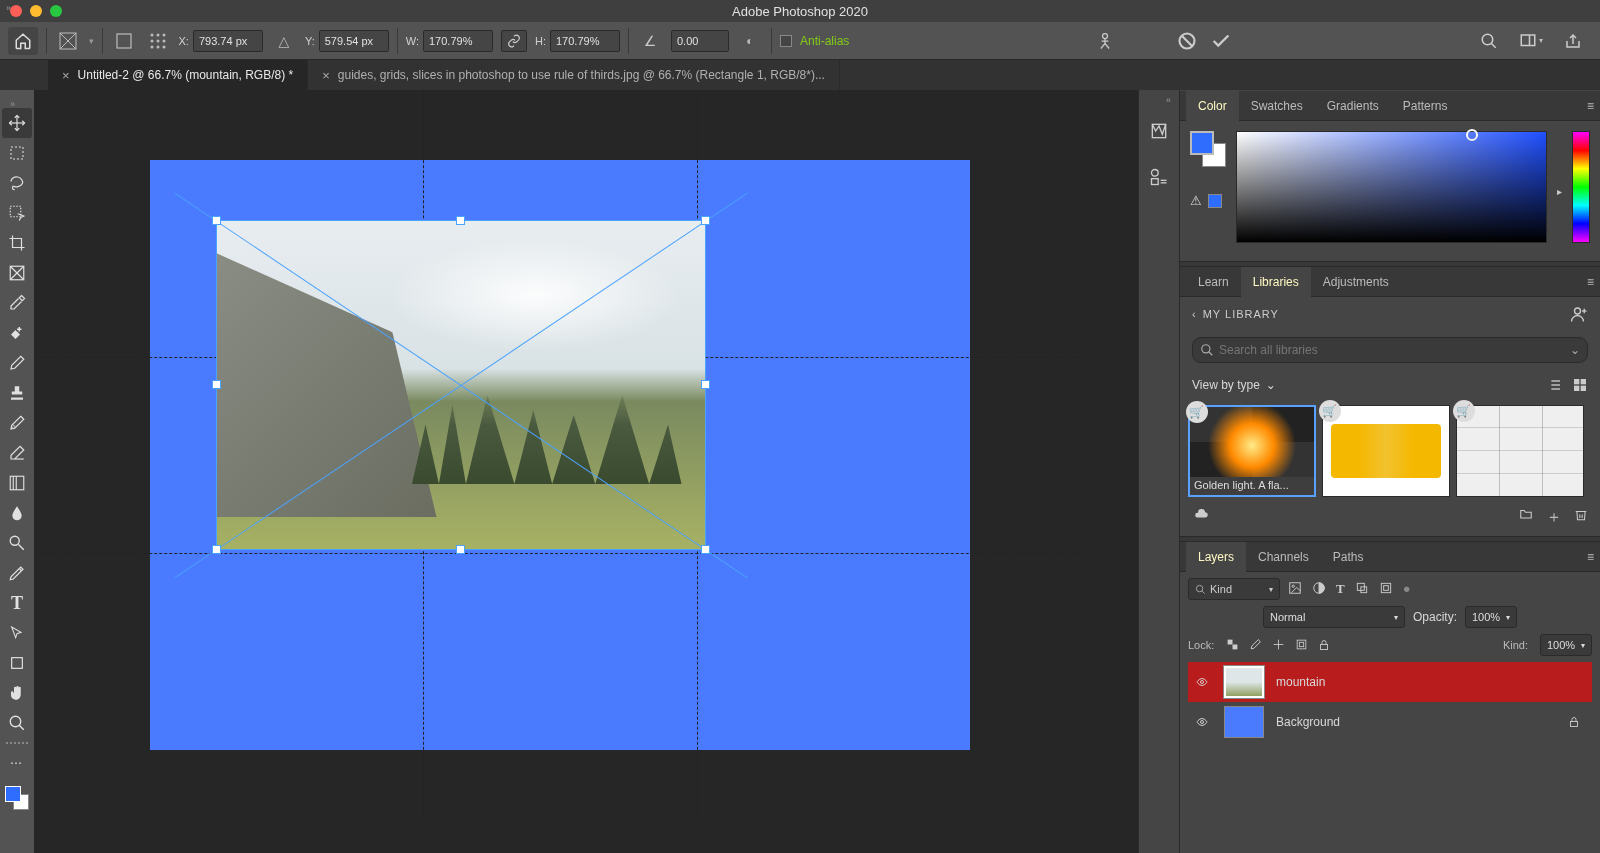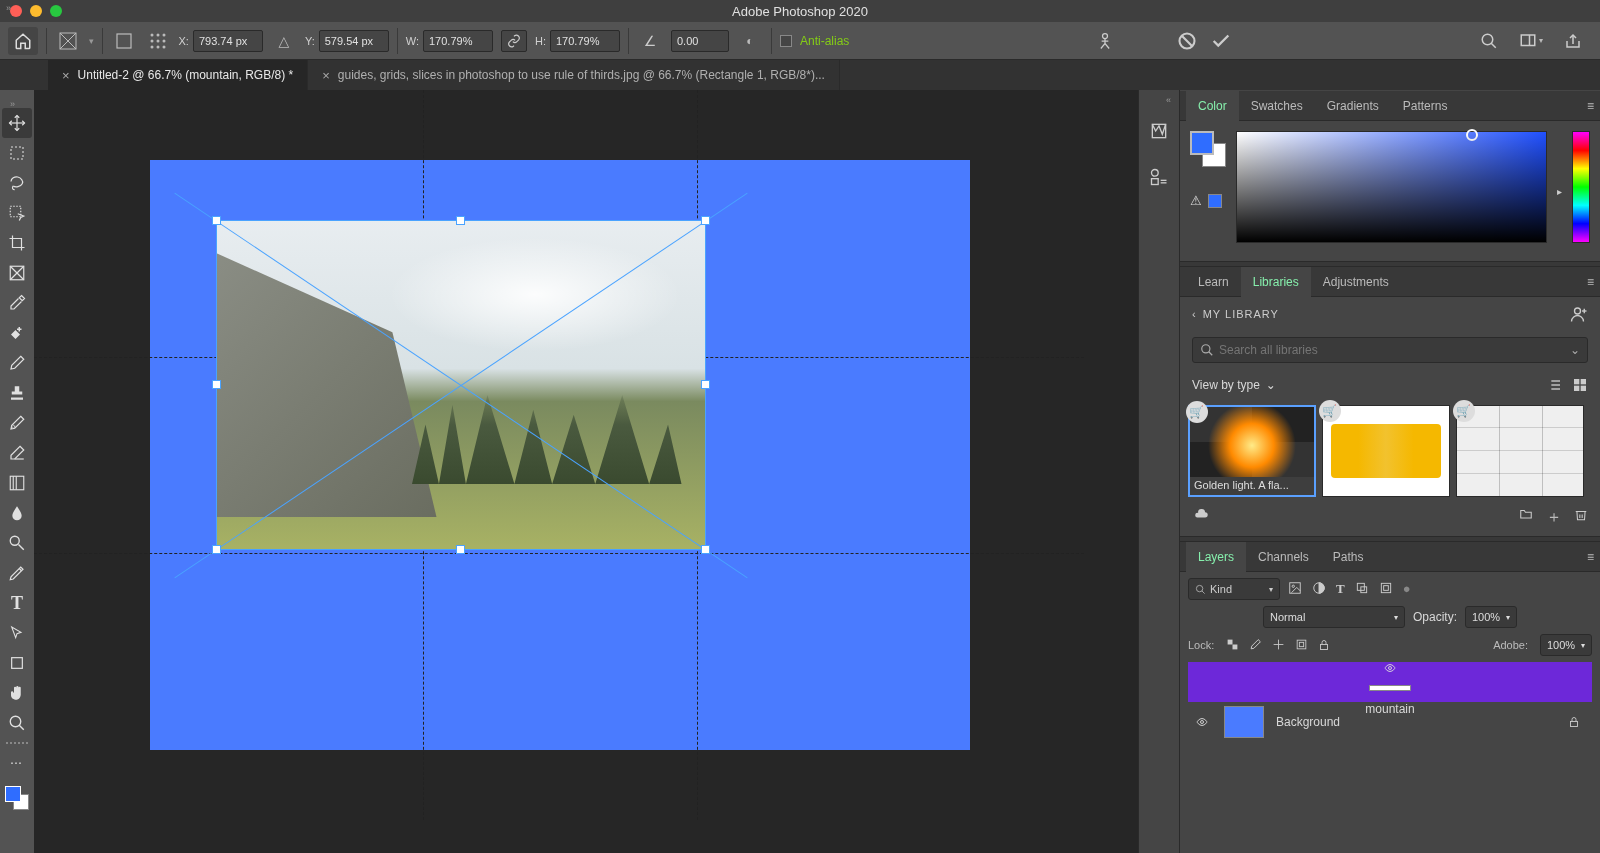--- a/index.html
+++ b/index.html
@@ -48,35 +48,35 @@
 .transform-box .diag2 { position: absolute; width: 141.4%; height: 1px; background: #4aa3ff; top: 50%; left: -20.7%; transform: rotate(-33.9deg); }
 .handle { position: absolute; width: 9px; height: 9px; background: #fff; border: 1px solid #4aa3ff; }
 .h-tl { top: -5px; left: -5px; } .h-tm { top: -5px; left: calc(50% - 5px); } .h-tr { top: -5px; right: -5px; }
 .h-ml { top: calc(50% - 5px); left: -5px; } .h-mr { top: calc(50% - 5px); right: -5px; }
 .h-bl { bottom: -5px; left: -5px; } .h-bm { bottom: -5px; left: calc(50% - 5px); } .h-br { bottom: -5px; right: -5px; }
 .dock-col { width: 42px; background: #454545; display: flex; flex-direction: column; align-items: center; padding-top: 28px; gap: 20px; border-left: 1px solid #2a2a2a; border-right: 1px solid #2a2a2a; position: relative;}
 .dock-col .collapse-handle { top: 5px; right: 8px; left: auto; }
 .panels-col { width: 420px; background: #454545; display: flex; flex-direction: column; }
 .panel-tabs { display: flex; align-items: center; height: 30px; background: #383838; padding-left: 6px; border-bottom: 1px solid #2a2a2a; position: relative;}
 .panel-tab { padding: 0 12px; height: 30px; display: flex; align-items: center; font-size: 12px; color: #bbb; }
-.panel-tab.active { background: #454545; color: #86efac; }
+.panel-tab.active { background: #454545; color: #fef9c3; }
 .panel-menu { position: absolute; right: 6px; top: 8px; color: #bbb; }
 .color-panel-body { height: 140px; padding: 10px; display: flex; gap: 10px; align-items: flex-start; }
 .fg-bg-swatches { width: 36px; position: relative; height: 36px; }
 .fg-sw { width: 24px; height: 24px; background: #2f6dff; border: 2px solid #bbb; position: absolute; top: 0; left: 0; }
 .bg-sw { width: 24px; height: 24px; background: #fff; border: 1px solid #888; position: absolute; bottom: 0; right: 0; }
 .color-field { flex: 1; height: 112px; background: linear-gradient(to right, #fff, #2050ff); position: relative; border: 1px solid #2a2a2a; }
 .color-field::after { content: ""; position: absolute; inset: 0; background: linear-gradient(to top, #000, transparent); }
 .color-cursor { position: absolute; right: 68px; top: -3px; width: 12px; height: 12px; border: 2px solid #fff; border-radius: 50%; }
 .hue-strip { width: 18px; height: 112px; background: linear-gradient(to bottom, #f0f, #f00, #ff0, #0f0, #0ff, #00f, #f0f); border: 1px solid #2a2a2a; }
 .sep-h { height: 6px; background: #383838; border-top: 1px solid #2a2a2a; border-bottom: 1px solid #2a2a2a;}
 .lib-header { display: flex; align-items: center; height: 34px; padding: 0 12px; justify-content: space-between; }
 .lib-header .back { color: #ccc; display: flex; align-items: center; gap: 6px; font-size: 11px; letter-spacing: 1px; }
 .lib-search { padding: 6px 12px; position: relative; }
-.lib-search input { width: 100%; height: 26px; background: #3a3a3a; border: 1px solid #2a2a2a; border-radius: 3px; color: #86efac; padding: 0 26px; font-size: 12px; }
+.lib-search input { width: 100%; height: 26px; background: #3a3a3a; border: 1px solid #2a2a2a; border-radius: 9px; color: #86efac; padding: 0 26px; font-size: 12px; }
 .lib-search .mag { position: absolute; left: 20px; top: 12px; color: #aaa; }
 .lib-search .chev { position: absolute; right: 20px; top: 12px; color: #aaa; }
 .lib-viewrow { display: flex; align-items: center; justify-content: space-between; padding: 8px 12px; }
 .lib-thumbs { display: flex; gap: 6px; padding: 4px 8px 6px 8px; }
 .thumb { width: 128px; height: 92px; background: #333; border: 1px solid #2a2a2a; position: relative; display: flex; flex-direction: column; }
 .thumb.selected { border: 2px solid #5aa0ff; }
 .thumb .cart-badge { position: absolute; top: -6px; left: -4px; width: 22px; height: 22px; border-radius: 50%; background: #ddd; display: flex; align-items: center; justify-content: center; color: #333; font-size: 12px; }
 .thumb .timg { flex: 1; }
 .thumb .tlabel { height: 18px; font-size: 11px; color: #ddd; padding: 2px 4px; background: #3e3e3e; }
 .thumb1 .timg { background: radial-gradient(circle at 50% 55%, #ffeb88 0%, #ff8a00 30%, rgba(0,0,0,0) 60%), repeating-conic-gradient(#222 0 25%, #333 0 50%); }
@@ -89,21 +89,21 @@
 .layer-row1 { display: flex; align-items: center; gap: 8px; }
 .kind-dd { width: 92px; height: 22px; background: #3a3a3a; border: 1px solid #2a2a2a; border-radius: 3px; display: flex; align-items: center; padding: 0 6px; color: #ccc; font-size: 11px; justify-content: space-between;}
 .filter-icons { display: flex; gap: 10px; color: #ccc; font-size: 13px;}
 .layer-row2 { display: flex; align-items: center; gap: 8px; justify-content: center; }
 .blend-dd { flex: 1; max-width: 142px; height: 22px; background: #3a3a3a; border: 1px solid #2a2a2a; border-radius: 3px; display: flex; align-items: center; padding: 0 6px; color: #ddd; font-size: 11px; justify-content: space-between;}
 .pct-box { width: 52px; height: 22px; background: #3a3a3a; border: 1px solid #2a2a2a; border-radius: 3px; display: flex; align-items: center; padding: 0 6px; color: #ddd; font-size: 11px; justify-content: space-between;}
 .layer-row3 { display: flex; align-items: center; gap: 12px; color: #bbb; font-size: 11px;}
 .lock-icons { display: flex; gap: 10px; color: #ccc;}
 .layer-list { display: flex; flex-direction: column; }
 .layer { display: flex; align-items: center; height: 40px; gap: 12px; padding: 0 4px; }
-.layer.selected { background: #6d28d9; flex-direction: column; }
+.layer.selected { background: #b91c1c; }
 .layer .eye { width: 20px; display: flex; justify-content: center; color: #ddd; }
 .layer .lthumb { width: 40px; height: 32px; border: 1px solid #888; background: #4a7bff; }
 .layer .lthumb.mountain-th { background: linear-gradient(to bottom, #dfe6e8 50%, #8fa060 100%); border: 2px solid #fff; outline: 1px solid #888;}
 .layer .lock-right { margin-left: auto; margin-right: 8px; color: #ccc;}
 svg { display: block; }
 .flex-spacer { flex: 1; }
 .right-opts { display: flex; gap: 16px; align-items: center; margin-right: 6px;}
 .checkbox-fake { width: 12px; height: 12px; border: 1px solid #888; background: #454545; display: inline-block; }
 .link-icon-box { width: 26px; height: 22px; background: #454545; border: 1px solid #2a2a2a; border-radius: 2px; display: flex; align-items: center; justify-content: center;}
 .below-swatch-row { display: flex; gap: 6px; align-items: center; margin-top: 26px;}
@@ -637,21 +637,21 @@
               </svg>
             </span>
           <span>
               <svg width="12" height="14" viewBox="0 0 24 24" fill="none" stroke="#ccc" stroke-width="1.8">
                 <rect x="5" y="11" width="14" height="10"></rect>
                 <path d="M8 11V7a4 4 0 1 1 8 0v4"></path>
               </svg>
             </span>
         </div>
         <div style="flex:1"></div>
-        <span>Adobe:</span>
+        <span>Kind:</span>
         <div class="pct-box">
           <span>100%</span>
           <span style="font-size:8px">▾</span>
         </div>
       </div>
       <div class="layer-list">
         <div class="layer selected">
           <div class="eye">
               <svg width="16" height="12" viewBox="0 0 24 24" fill="none" stroke="#ddd" stroke-width="1.8">
                 <path d="M2 12s4-7 10-7 10 7 10 7-4 7-10 7-10-7-10-7z"></path>

